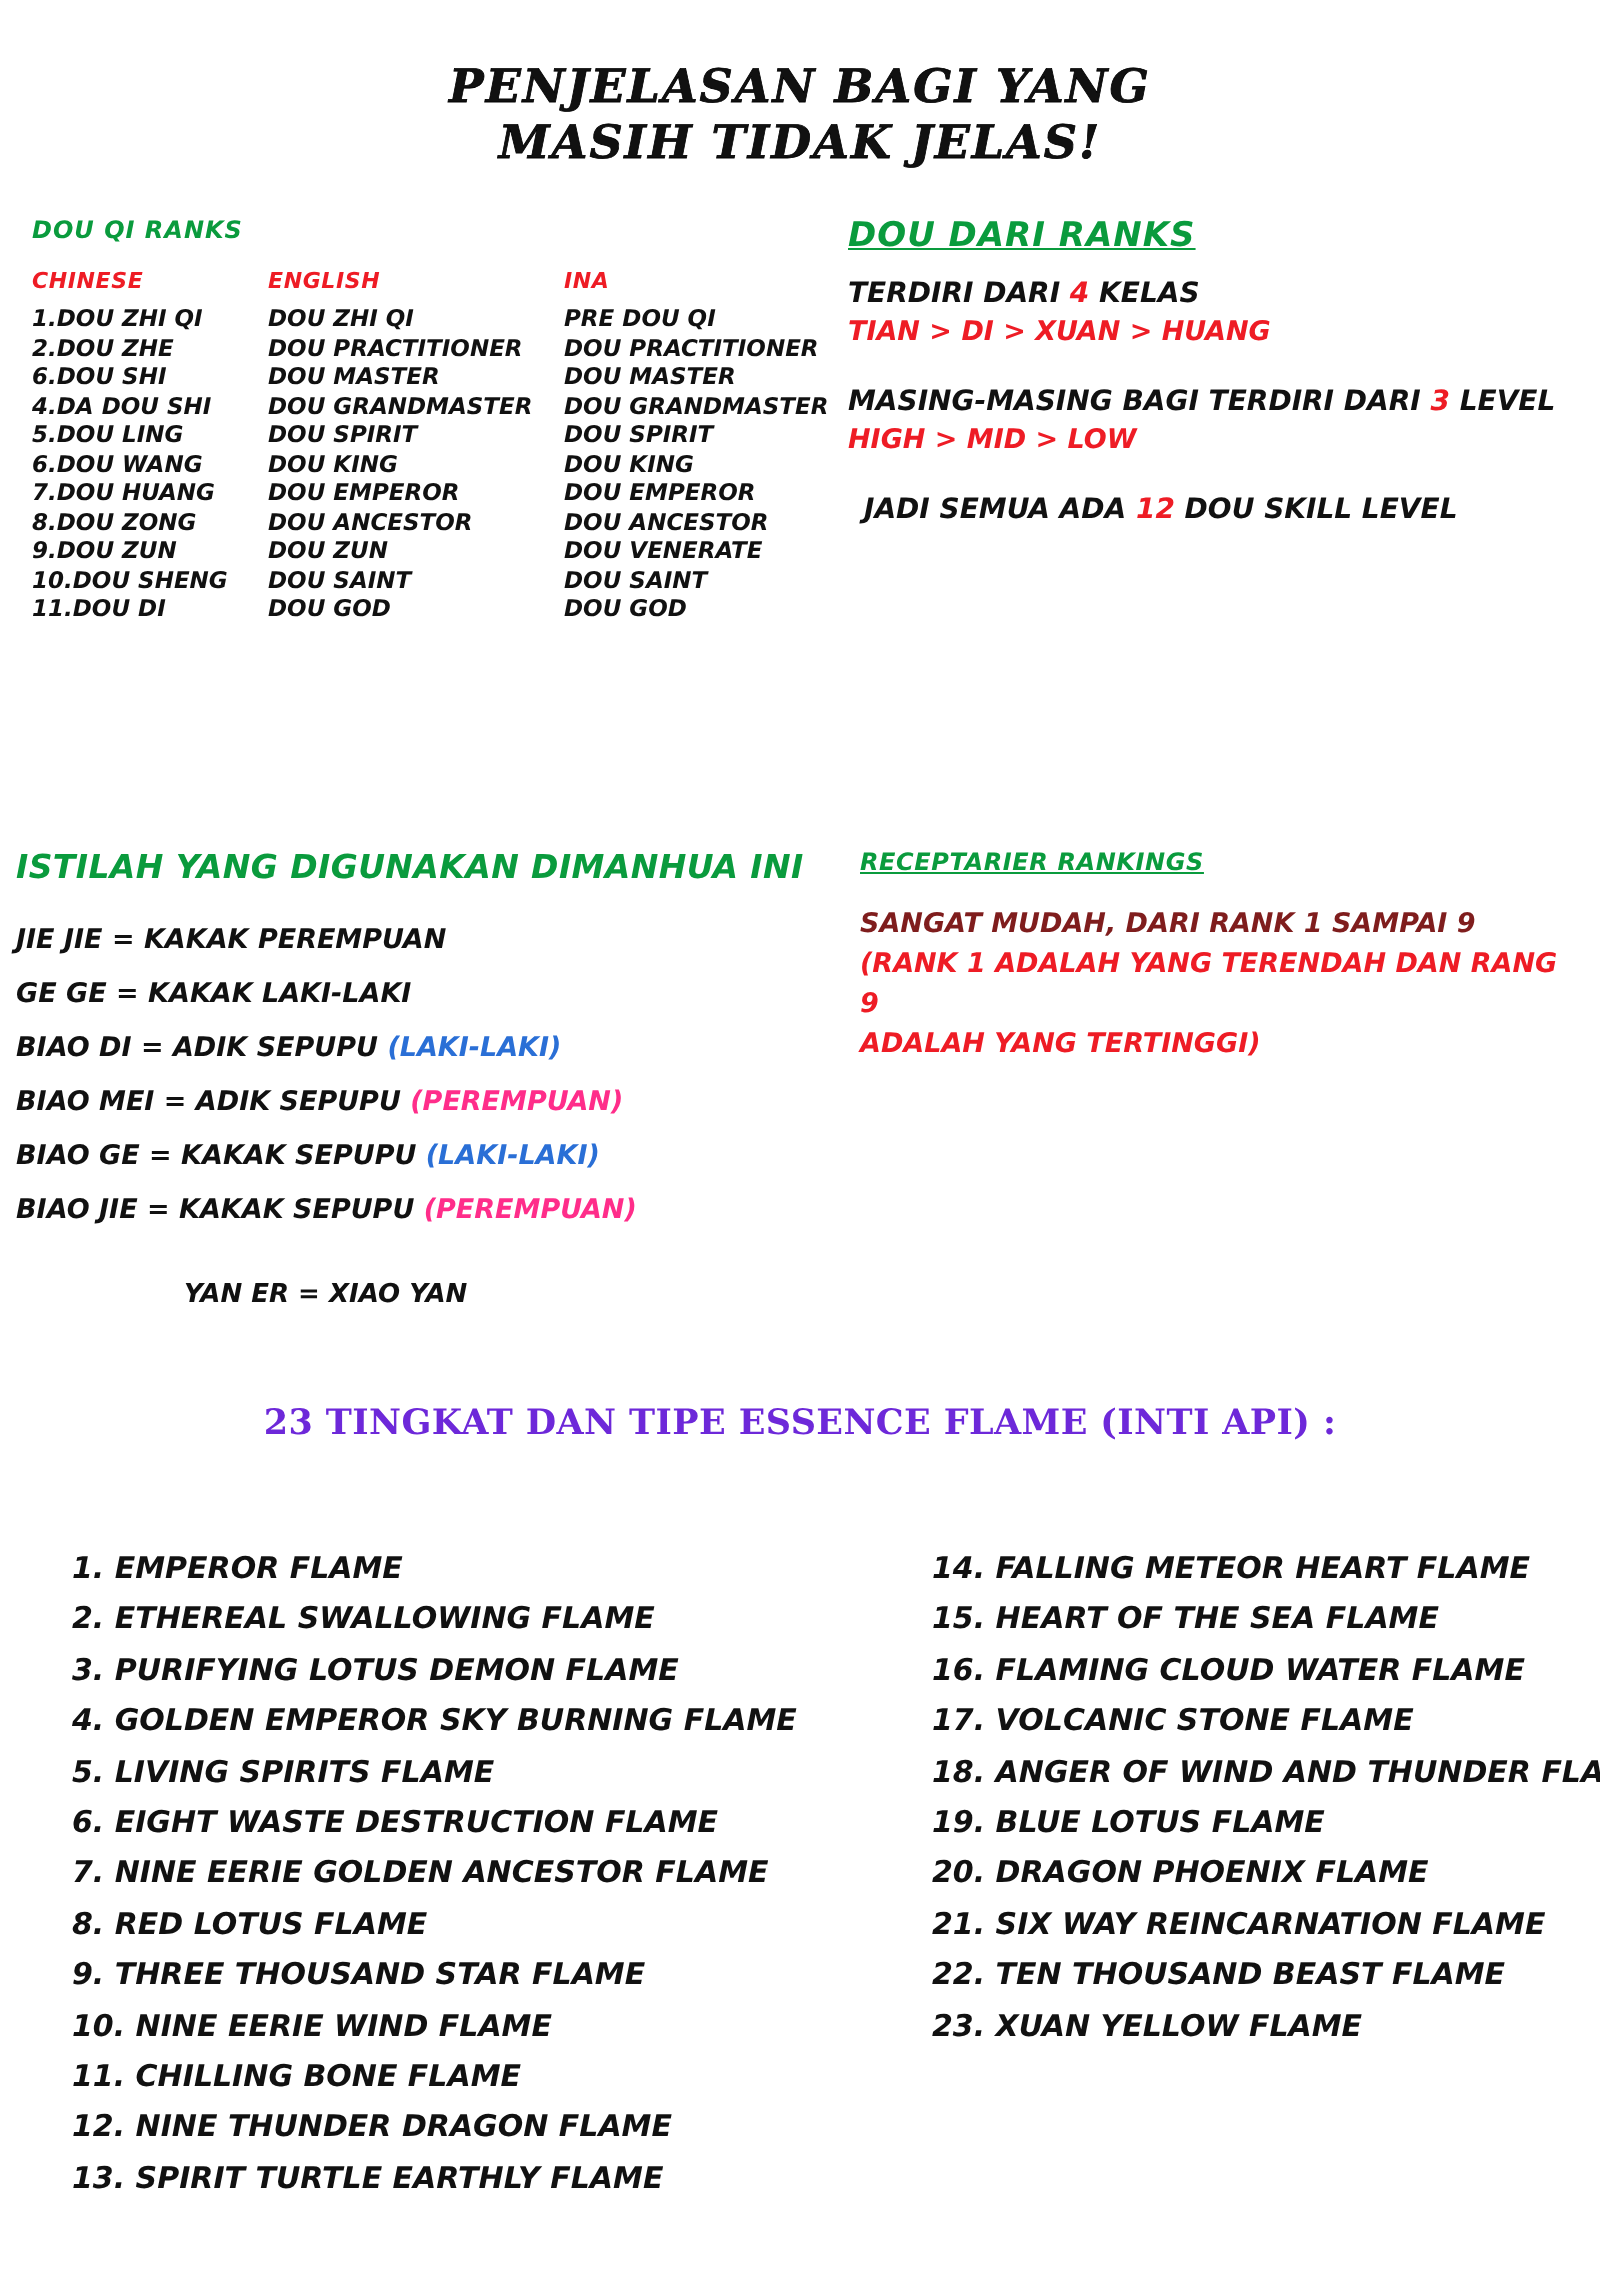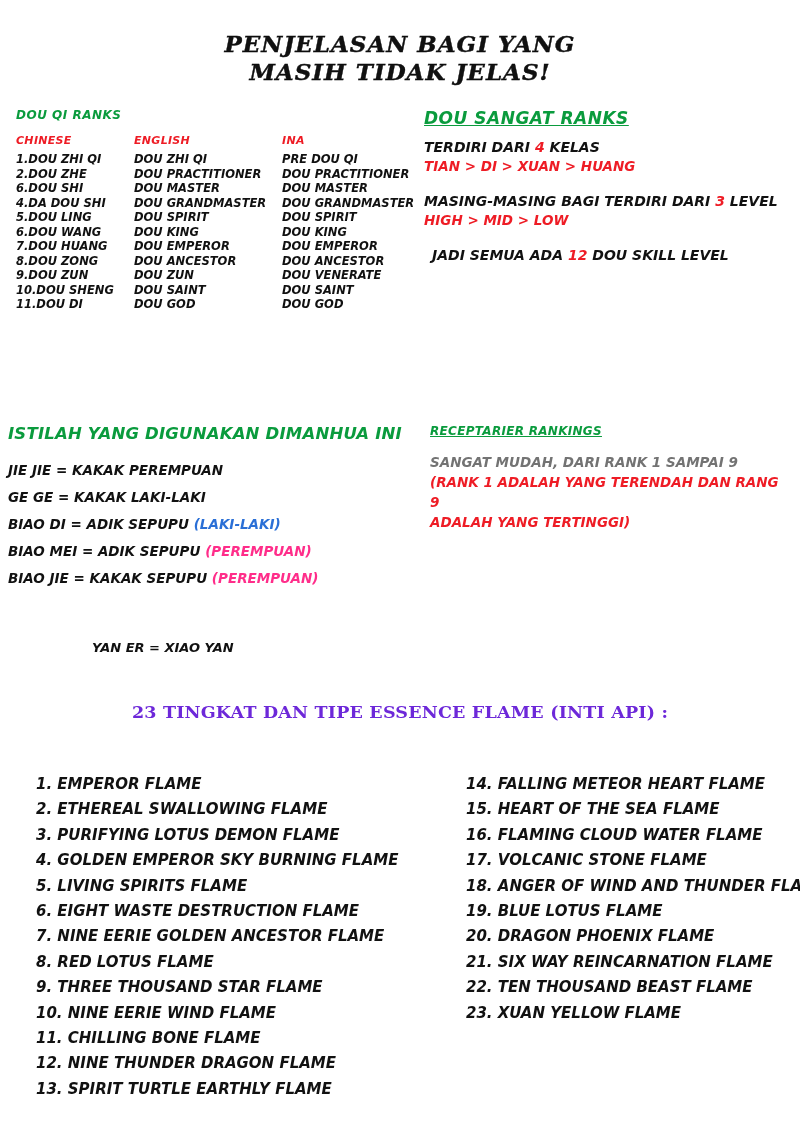--- a/index.html
+++ b/index.html
@@ -177,21 +177,21 @@
     text-decoration: underline;
     letter-spacing: 0.3px;
     margin-bottom: 14px;
   }
   .rc-line {
     font-family: "DejaVu Sans", sans-serif;
     font-weight: bold;
     font-style: italic;
     font-size: 13.5px;
     line-height: 20px;
-    color: #737373;
+    color: #7f1d1d;
   }
   .rc-line.red { color: #ee1c25; }
 
   
   #flames-title {
     position: absolute;
     top: 702px;
     left: 0;
     width: 800px;
     text-align: center;
@@ -276,21 +276,21 @@
         <div class="cell">DOU EMPEROR</div>
         <div class="cell">DOU ANCESTOR</div>
         <div class="cell">DOU VENERATE</div>
         <div class="cell">DOU SAINT</div>
         <div class="cell">DOU GOD</div>
       </div>
     </div>
   </div>
 
   <div id="douskill">
-    <div class="section-title">DOU SANGAT RANKS</div>
+    <div class="section-title">DOU DARI RANKS</div>
     <div class="ds-line">
       <span>TERDIRI DARI </span><span class="red">4</span><span> KELAS</span>
     </div>
     <div class="ds-sub">TIAN &gt; DI &gt; XUAN &gt; HUANG</div>
     <div class="ds-gap"></div>
     <div class="ds-line">
       <span>MASING-MASING BAGI TERDIRI DARI </span><span class="red">3</span><span> LEVEL</span>
     </div>
     <div class="ds-sub">HIGH &gt; MID &gt; LOW</div>
     <div class="ds-gap"></div>
@@ -316,20 +316,26 @@
       <span>BIAO DI</span>
       <span>=</span>
       <span>ADIK SEPUPU</span>
       <span class="blue">(LAKI-LAKI)</span>
     </div>
     <div class="ist-line">
       <span>BIAO MEI</span>
       <span>=</span>
       <span>ADIK SEPUPU</span>
       <span class="pink">(PEREMPUAN)</span>
+    </div>
+    <div class="ist-line">
+      <span>BIAO GE</span>
+      <span>=</span>
+      <span>KAKAK SEPUPU</span>
+      <span class="blue">(LAKI-LAKI)</span>
     </div>
     <div class="ist-line">
       <span>BIAO JIE</span>
       <span>=</span>
       <span>KAKAK SEPUPU</span>
       <span class="pink">(PEREMPUAN)</span>
     </div>
   </div>
 
   <div id="yaner">YAN ER = XIAO YAN</div>

